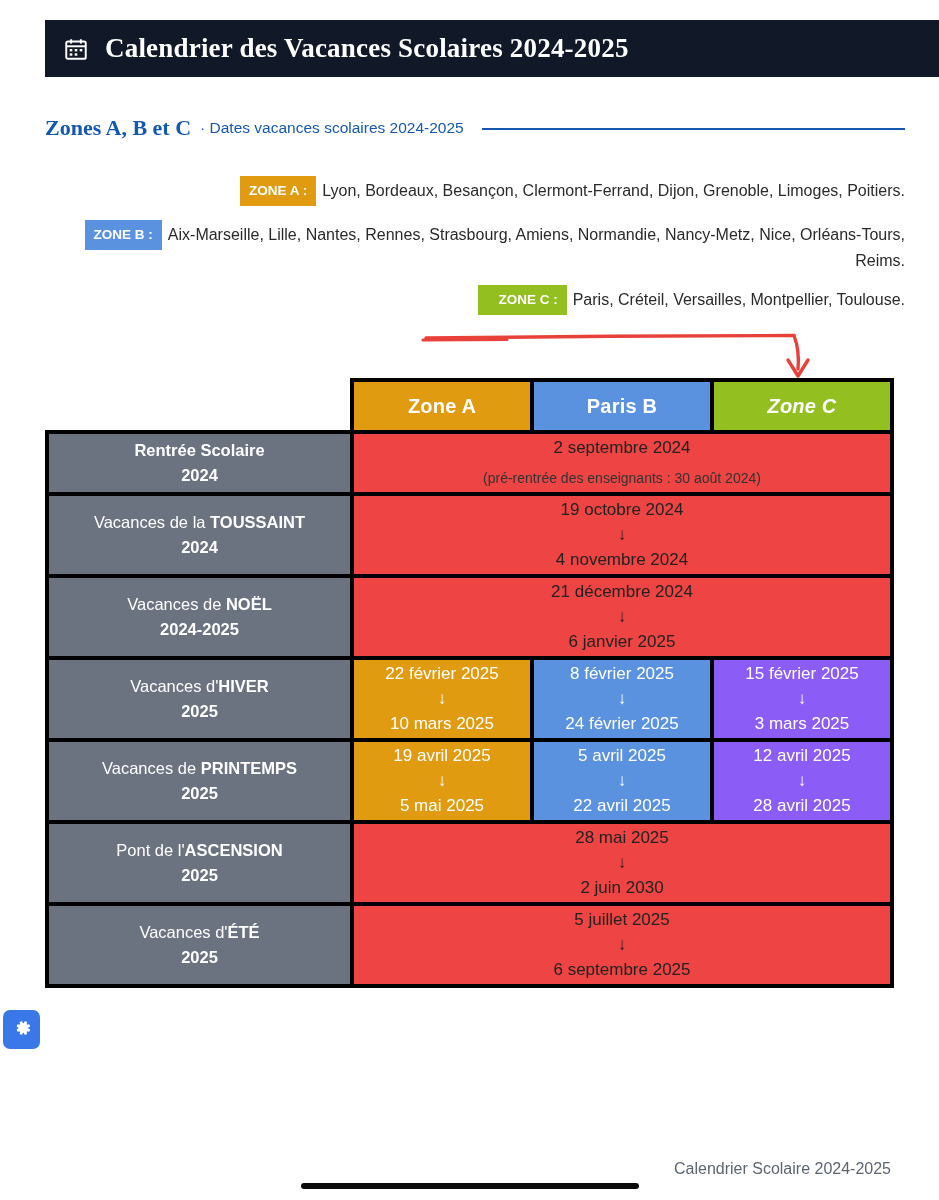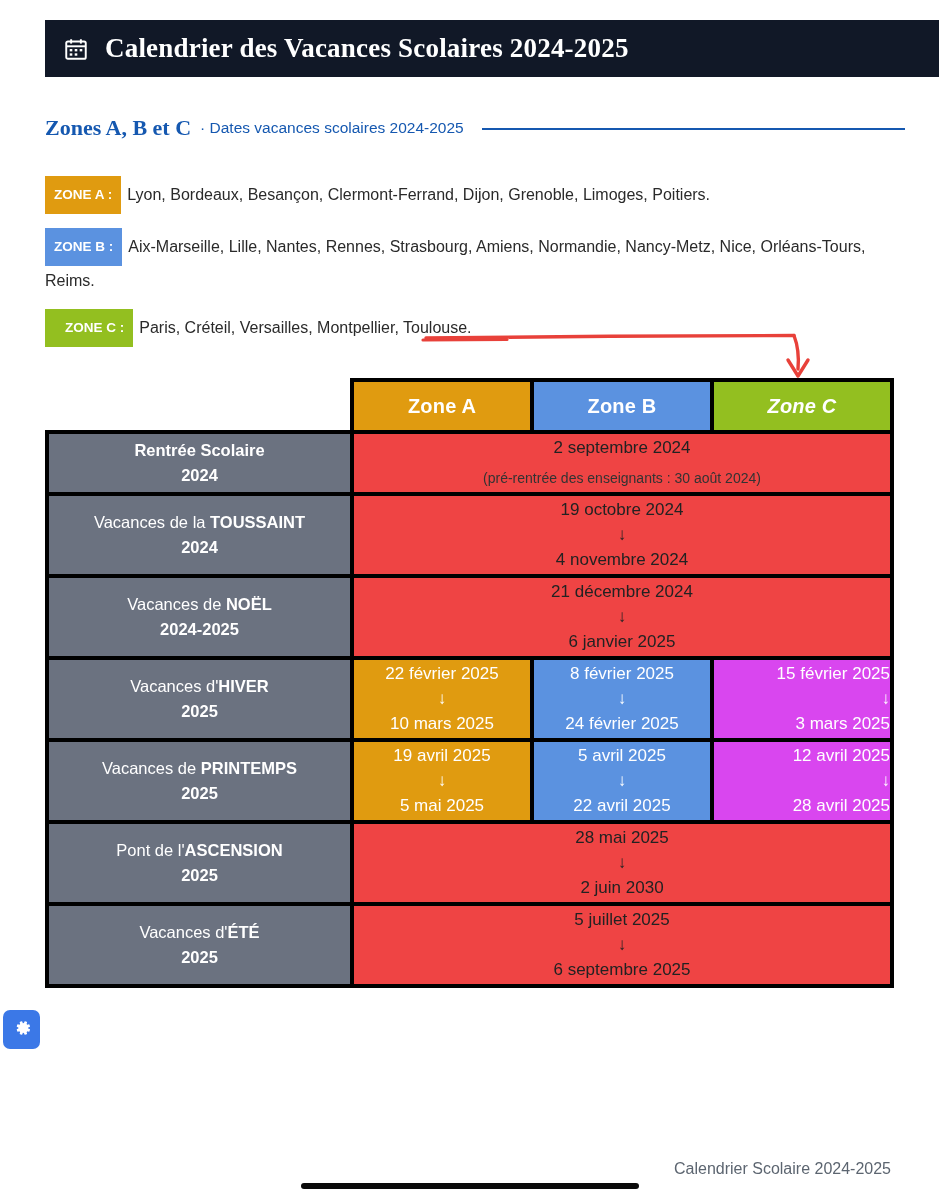--- a/index.html
+++ b/index.html
@@ -79,21 +79,22 @@
 
   
   .legend {
     position: absolute;
     left: 45px;
     top: 176px;
     width: 860px;
   }
   .legend-block {
     margin-bottom: 14px;
-    line-height: 28px;
+    line-height: 20px;
+    text-align: right;
   }
   .legend-tag {
     display: inline-block;
     color: #ffffff;
     font-weight: bold;
     font-size: 13.5px;
     padding: 5px 9px 5px 9px;
     vertical-align: middle;
     margin-right: 6px;
   }
@@ -183,21 +184,21 @@
     text-align: center;
     vertical-align: middle;
     color: #ffffff;
     font-size: 17px;
     line-height: 28px;
     padding: 8px 4px;
   }
   .cell-zone .arrow-glyph { color: #ffffff; }
   .za { background: #e09b10; }
   .zb { background: #5b92e0; }
-  .zc { background: #d946ef; text-align: right; }
+  .zc { background: #8b5cf6; }
 
   
   .footer-caption {
     position: absolute;
     right: 48px;
     top: 1160px;
     font-size: 16px;
     color: #5c6570;
     white-space: nowrap;
   }
@@ -282,21 +283,21 @@
     <colgroup>
       <col class="col-label">
         <col class="col-zone">
         <col class="col-zone">
         <col class="col-zone">
     </colgroup>
     <thead>
       <tr>
         <th class="head-blank"></th>
         <th class="zone-head head-a">Zone A</th>
-        <th class="zone-head head-b">Zone B</th>
+        <th class="zone-head head-b">Paris B</th>
         <th class="zone-head head-c">Zone C</th>
       </tr>
     </thead>
     <tbody>
 
       <tr>
         <td class="row-label">
           <div><b>Rentrée Scolaire</b></div>
           <div><b>2024</b></div>
         </td>

